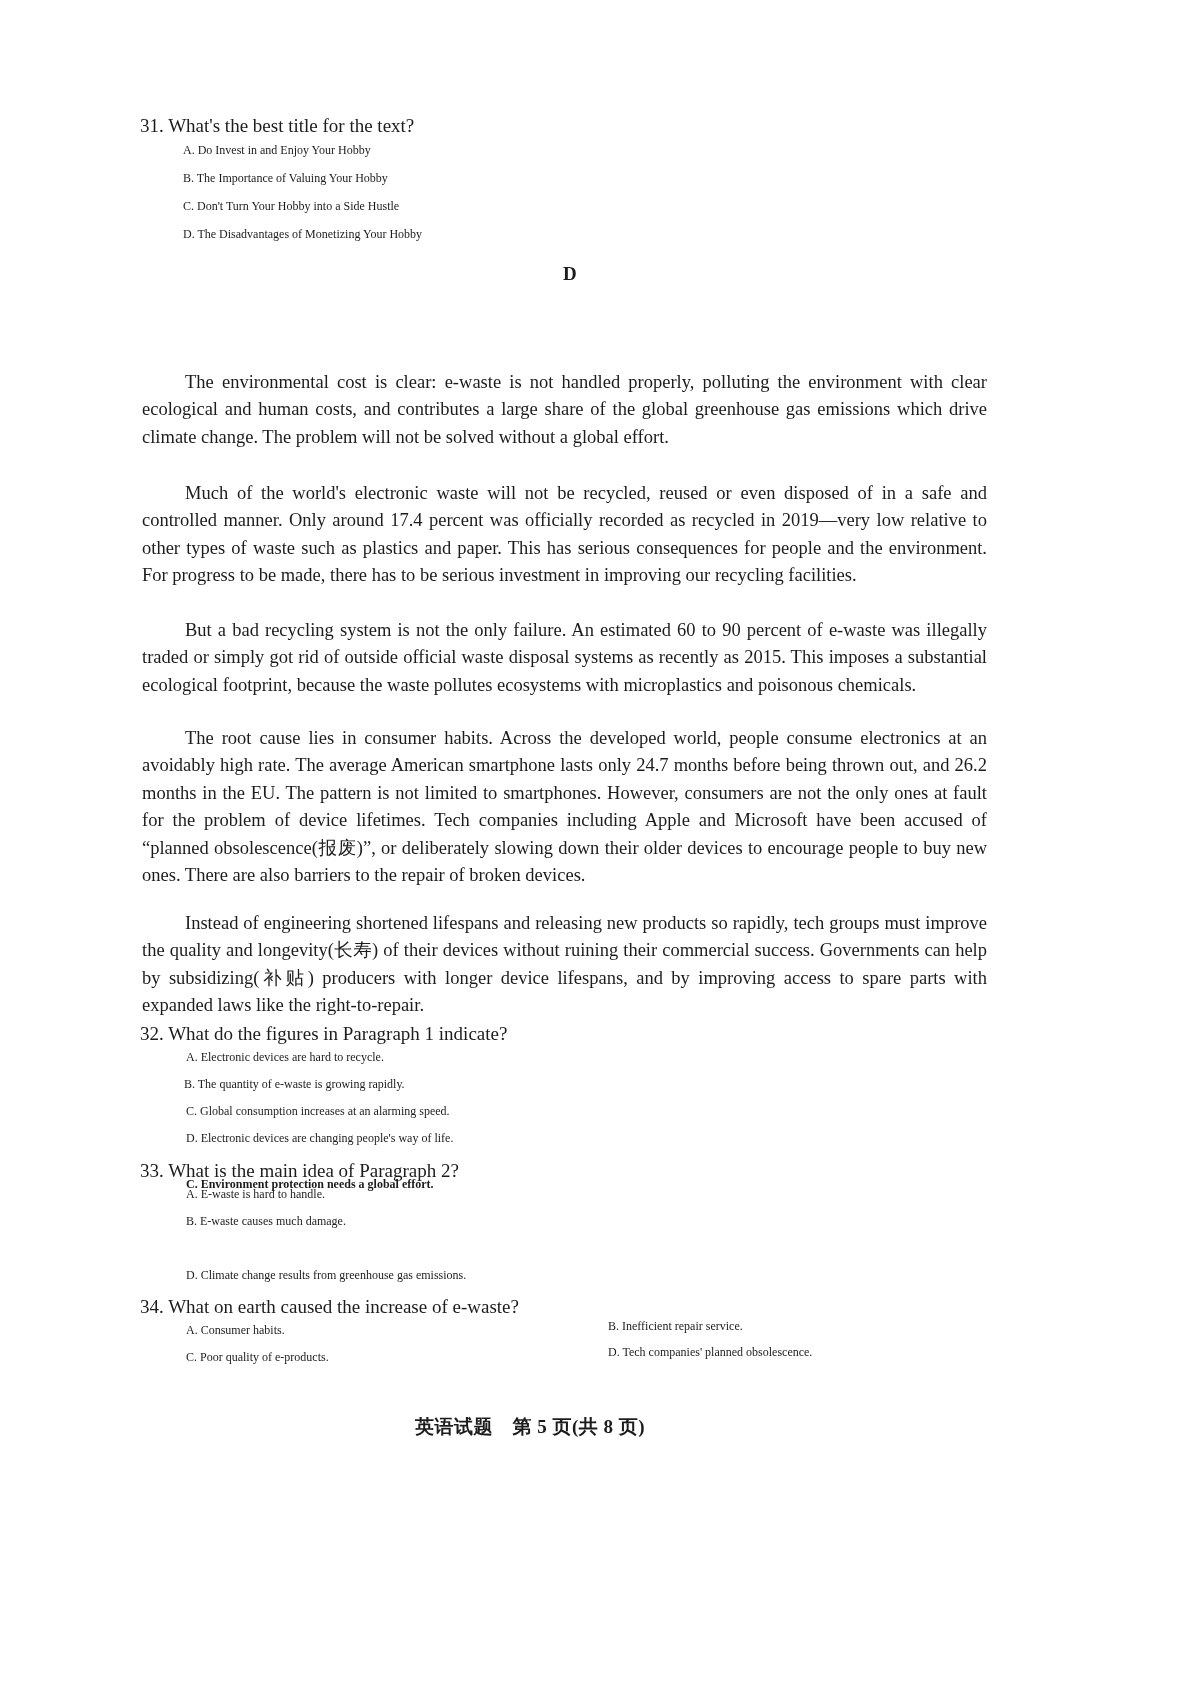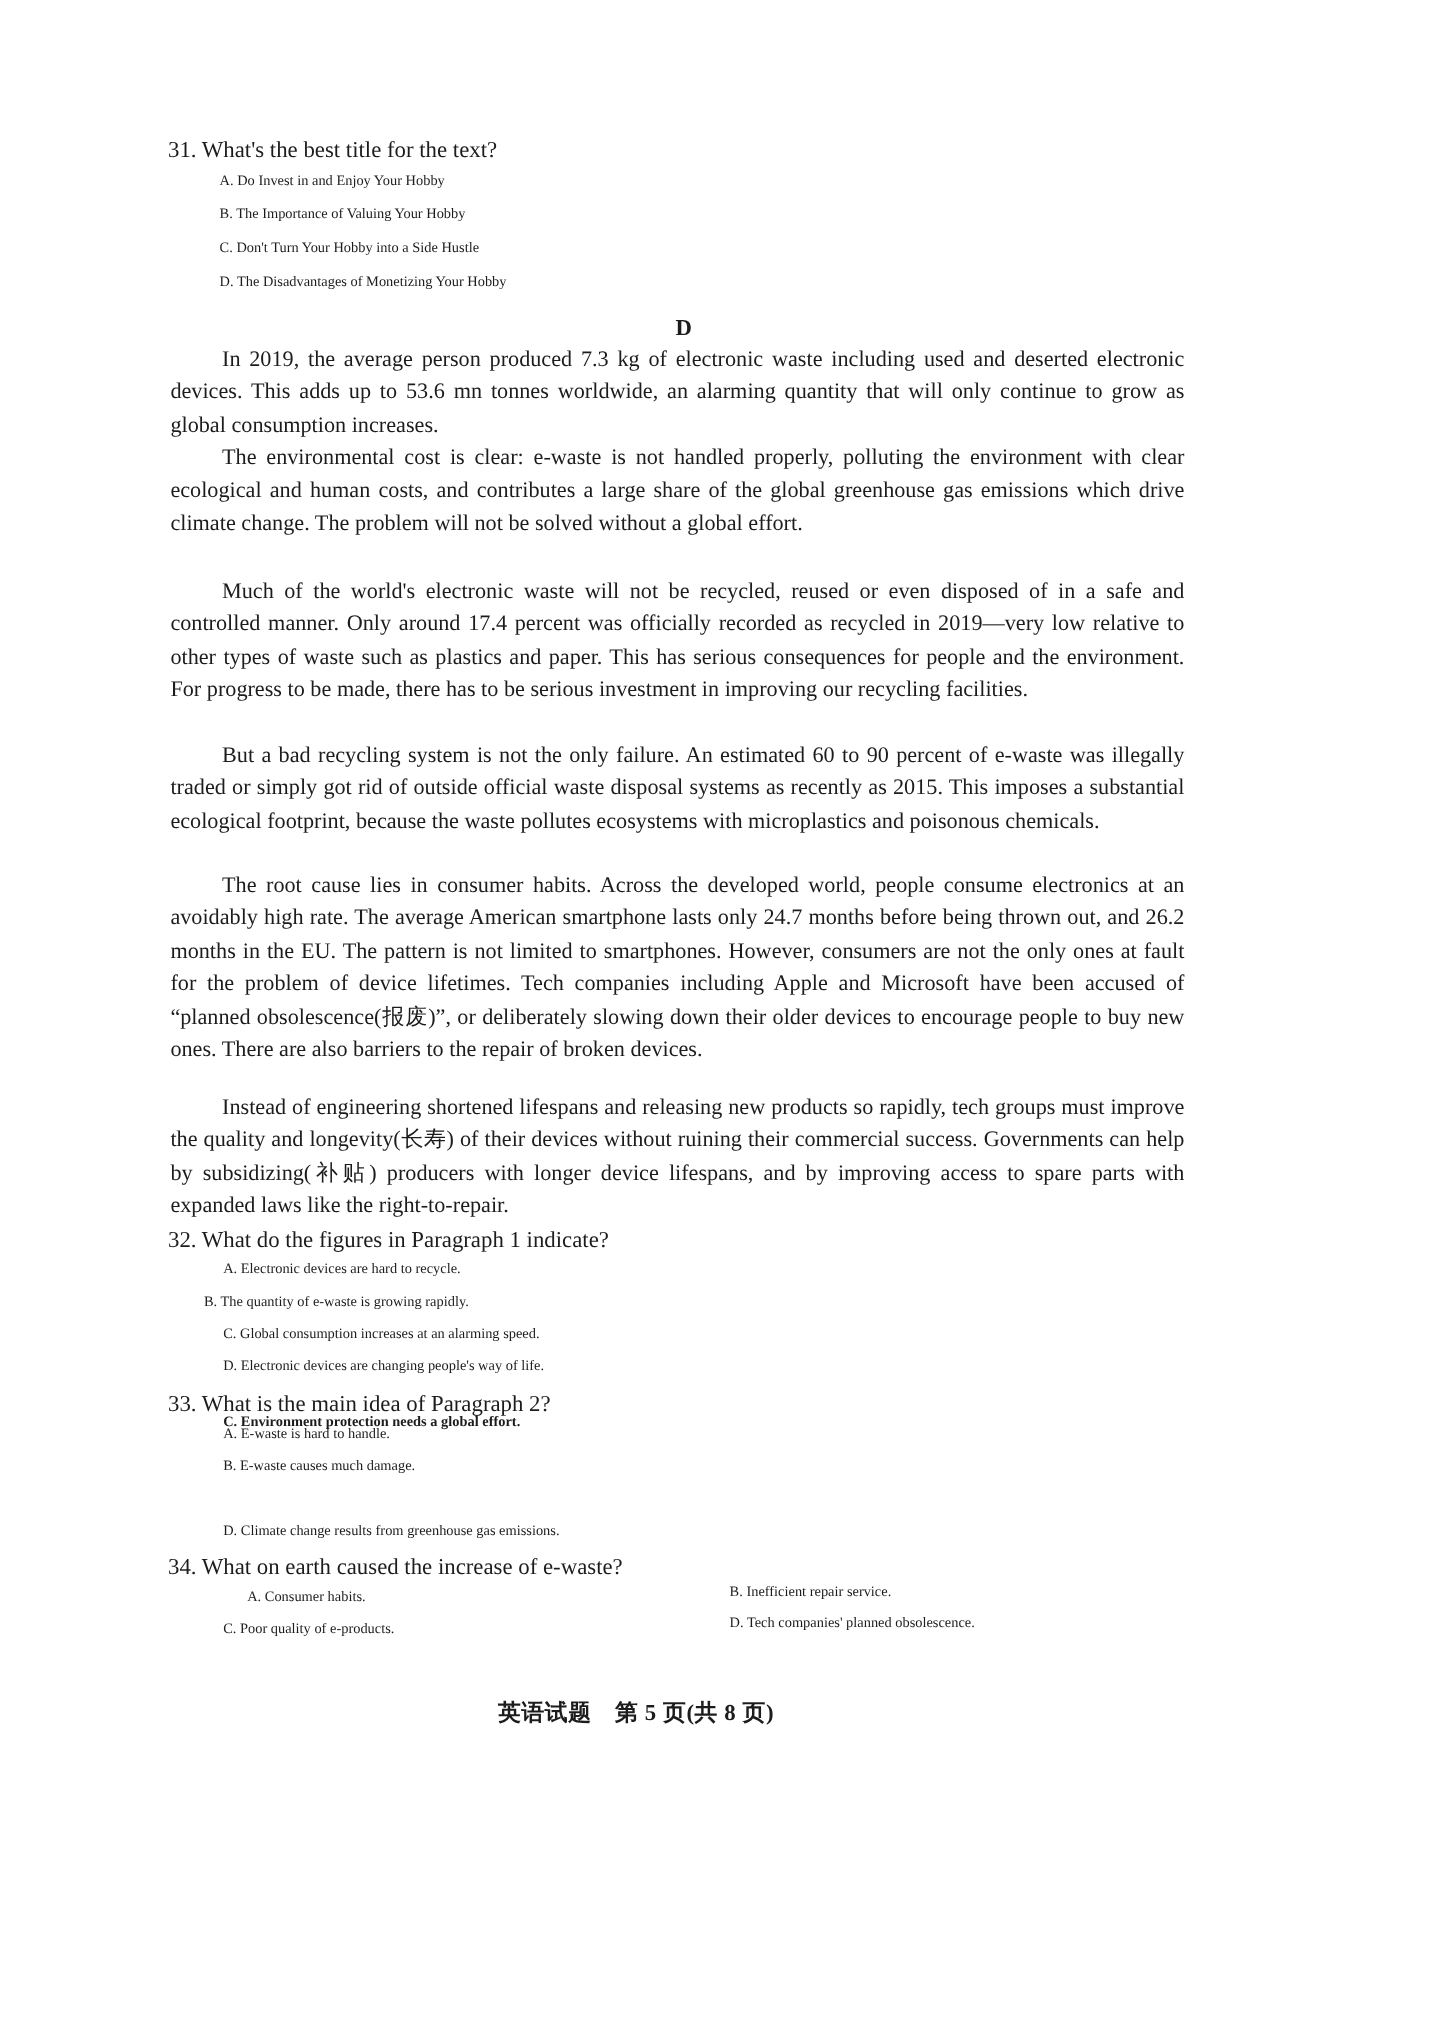--- a/index.html
+++ b/index.html
@@ -27,45 +27,44 @@
   <div>
     <div class="q-stem" style="top:115px;">31. What's the best title for the text?</div>
     <div class="opt" style="left:183px; top:143px;">A. Do Invest in and Enjoy Your Hobby</div>
     <div class="opt" style="left:183px; top:171px;">B. The Importance of Valuing Your Hobby</div>
     <div class="opt" style="left:183px; top:199px;">C. Don't Turn Your Hobby into a Side Hustle</div>
     <div class="opt" style="left:183px; top:227px;">D. The Disadvantages of Monetizing Your Hobby</div>
   </div>
 
   <div class="sec-label">D</div>
 
-  <p class="para" style="top:287px;">In 2019, the average person produced 7.3 kg of electronic waste including used and deserted electronic devices. This adds up to 53.6 mn tonnes worldwide, an alarming quantity that will only continue to grow as global consumption increases.</p>
   <p class="para" style="top:369px;">The environmental cost is clear: e-waste is not handled properly, polluting the environment with clear ecological and human costs, and contributes a large share of the global greenhouse gas emissions which drive climate change. The problem will not be solved without a global effort.</p>
   <p class="para" style="top:480px;">Much of the world's electronic waste will not be recycled, reused or even disposed of in a safe and controlled manner. Only around 17.4 percent was officially recorded as recycled in 2019—very low relative to other types of waste such as plastics and paper. This has serious consequences for people and the environment. For progress to be made, there has to be serious investment in improving our recycling facilities.</p>
   <p class="para" style="top:617px;">But a bad recycling system is not the only failure. An estimated 60 to 90 percent of e-waste was illegally traded or simply got rid of outside official waste disposal systems as recently as 2015. This imposes a substantial ecological footprint, because the waste pollutes ecosystems with microplastics and poisonous chemicals.</p>
   <p class="para" style="top:725px;">The root cause lies in consumer habits. Across the developed world, people consume electronics at an avoidably high rate. The average American smartphone lasts only 24.7 months before being thrown out, and 26.2 months in the EU. The pattern is not limited to smartphones. However, consumers are not the only ones at fault for the problem of device lifetimes. Tech companies including Apple and Microsoft have been accused of “planned obsolescence(报废)”, or deliberately slowing down their older devices to encourage people to buy new ones. There are also barriers to the repair of broken devices.</p>
   <p class="para" style="top:910px;">Instead of engineering shortened lifespans and releasing new products so rapidly, tech groups must improve the quality and longevity(长寿) of their devices without ruining their commercial success. Governments can help by subsidizing(补贴) producers with longer device lifespans, and by improving access to spare parts with expanded laws like the right-to-repair.</p>
 
   <div>
     <div class="q-stem" style="top:1023px;">32. What do the figures in Paragraph 1 indicate?</div>
     <div class="opt" style="left:186px; top:1050px;">A. Electronic devices are hard to recycle.</div>
-    <div class="opt" style="left:170px; top:1077px;">B. The quantity of e-waste is growing rapidly.</div>
+    <div class="opt" style="left:184px; top:1077px;">B. The quantity of e-waste is growing rapidly.</div>
     <div class="opt" style="left:186px; top:1104px;">C. Global consumption increases at an alarming speed.</div>
     <div class="opt" style="left:186px; top:1131px;">D. Electronic devices are changing people's way of life.</div>
   </div>
 
   <div>
     <div class="q-stem" style="top:1160px;">33. What is the main idea of Paragraph 2?</div>
     <div class="opt" style="left:186px; top:1187px;">A. E-waste is hard to handle.</div>
     <div class="opt" style="left:186px; top:1214px;">B. E-waste causes much damage.</div>
     <div class="opt" style="left:186px; top:1177px;font-weight:bold;">C. Environment protection needs a global effort.</div>
     <div class="opt" style="left:186px; top:1268px;">D. Climate change results from greenhouse gas emissions.</div>
   </div>
 
   <div>
     <div class="q-stem" style="top:1296px;">34. What on earth caused the increase of e-waste?</div>
-    <div class="opt" style="left:186px; top:1323px;margin-left:20px;">A. Consumer habits.</div>
+    <div class="opt" style="left:186px; top:1323px;">A. Consumer habits.</div>
     <div class="opt" style="left:608px; top:1319px;">B. Inefficient repair service.</div>
     <div class="opt" style="left:186px; top:1350px;">C. Poor quality of e-products.</div>
     <div class="opt" style="left:608px; top:1345px;">D. Tech companies' planned obsolescence.</div>
   </div>
 
   <div class="footer">英语试题　第 5 页(共 8 页)</div>
 </div>
 
 </body></html>

